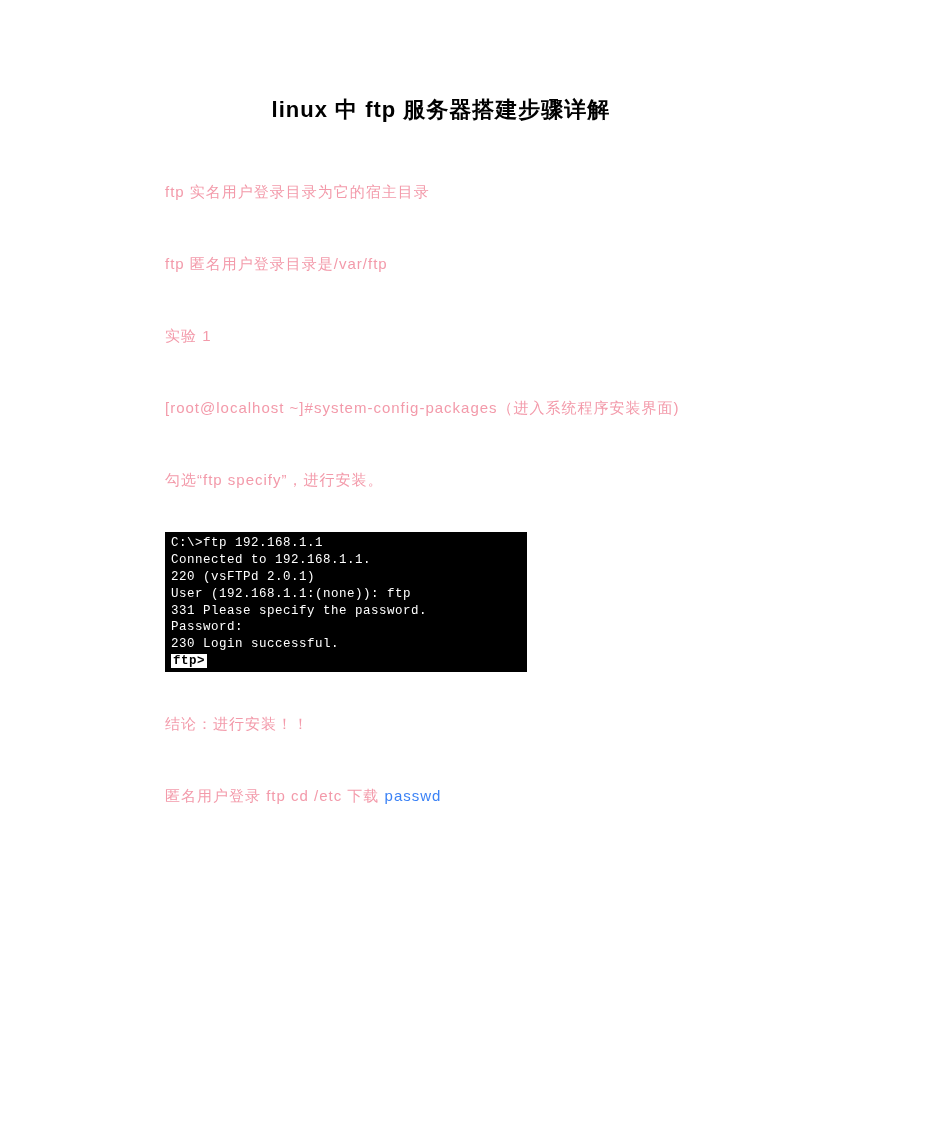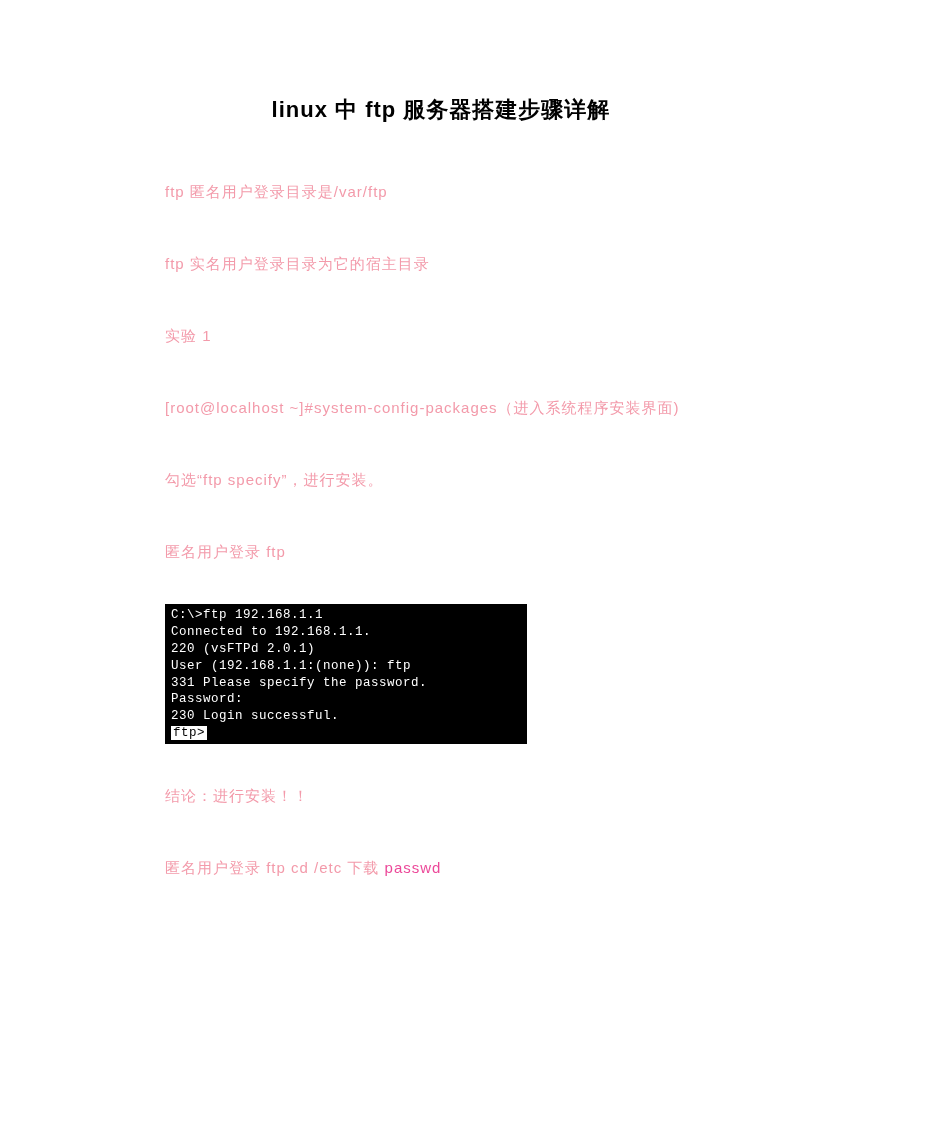--- a/index.html
+++ b/index.html
@@ -26,63 +26,62 @@
   }
   .para {
     font-size: 15px;
     font-family: "Microsoft YaHei", Arial, sans-serif;
     color: #f39aaa;
     margin: 0 0 48px 0;
     line-height: 1.6;
     letter-spacing: 1px;
   }
   .para .black {
-    color: #ec4899;
+    color: #3b82f6;
   }
   .para .cmd {
     font-family: Liberation Sans, sans-serif;
   }
   .terminal {
     background: #000;
     color: #fff;
     font-family: "Courier New", monospace;
     font-size: 12.5px;
     line-height: 1.35;
     padding: 3px 6px 2px 6px;
     width: 350px;
     margin: -8px 0 40px 0;
     letter-spacing: 0.5px;
     white-space: pre;
   }
   .terminal .prompt {
     background: #fff;
     color: #000;
     padding: 0 2px;
-    font-weight: normal;
+    font-weight: bold;
   }
 </style>
 </head>
 <body>
 
 <div class="page">
 
   <div class="title">linux 中 ftp 服务器搭建步骤详解</div>
 
+  <p class="para">ftp 实名用户登录目录为它的宿主目录</p>
+
   <p class="para">ftp 匿名用户登录目录是/var/ftp</p>
-
-  <p class="para">ftp 实名用户登录目录为它的宿主目录</p>
 
   <p class="para">实验 1</p>
 
   <p class="para"><span class="cmd">[root@localhost ~]#system-config-packages（进入系统程序安装界面)</span></p>
 
   <p class="para">勾选“ftp specify”，进行安装。</p>
 
 
-  <p class="para">匿名用户登录 ftp</p>
 
   <div class="terminal"><span>C:\&gt;ftp 192.168.1.1</span>
 <span>Connected to 192.168.1.1.</span>
 <span>220 (vsFTPd 2.0.1)</span>
 <span>User (192.168.1.1:(none)): ftp</span>
 <span>331 Please specify the password.</span>
 <span>Password:</span>
 <span>230 Login successful.</span>
 <span class="prompt">ftp&gt;</span></div>
 

